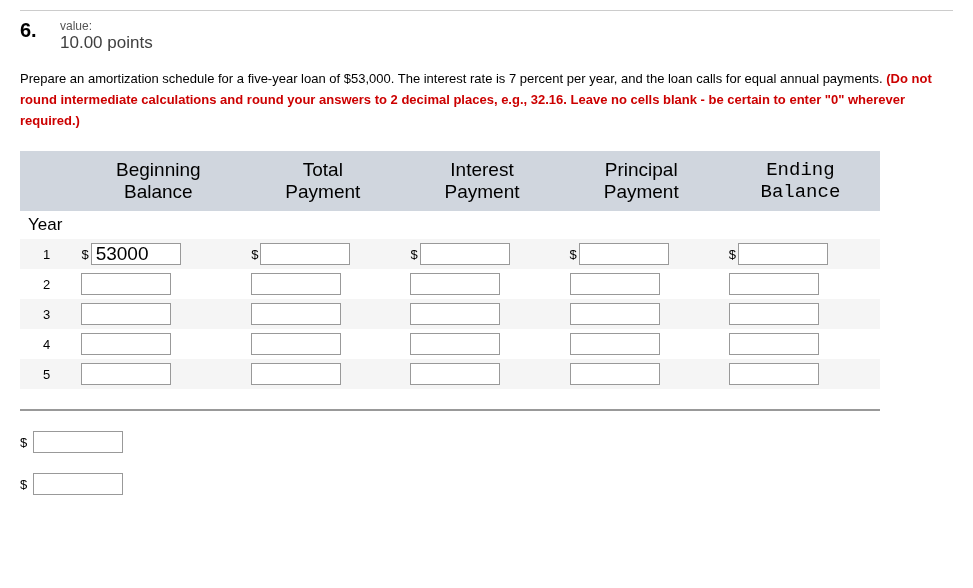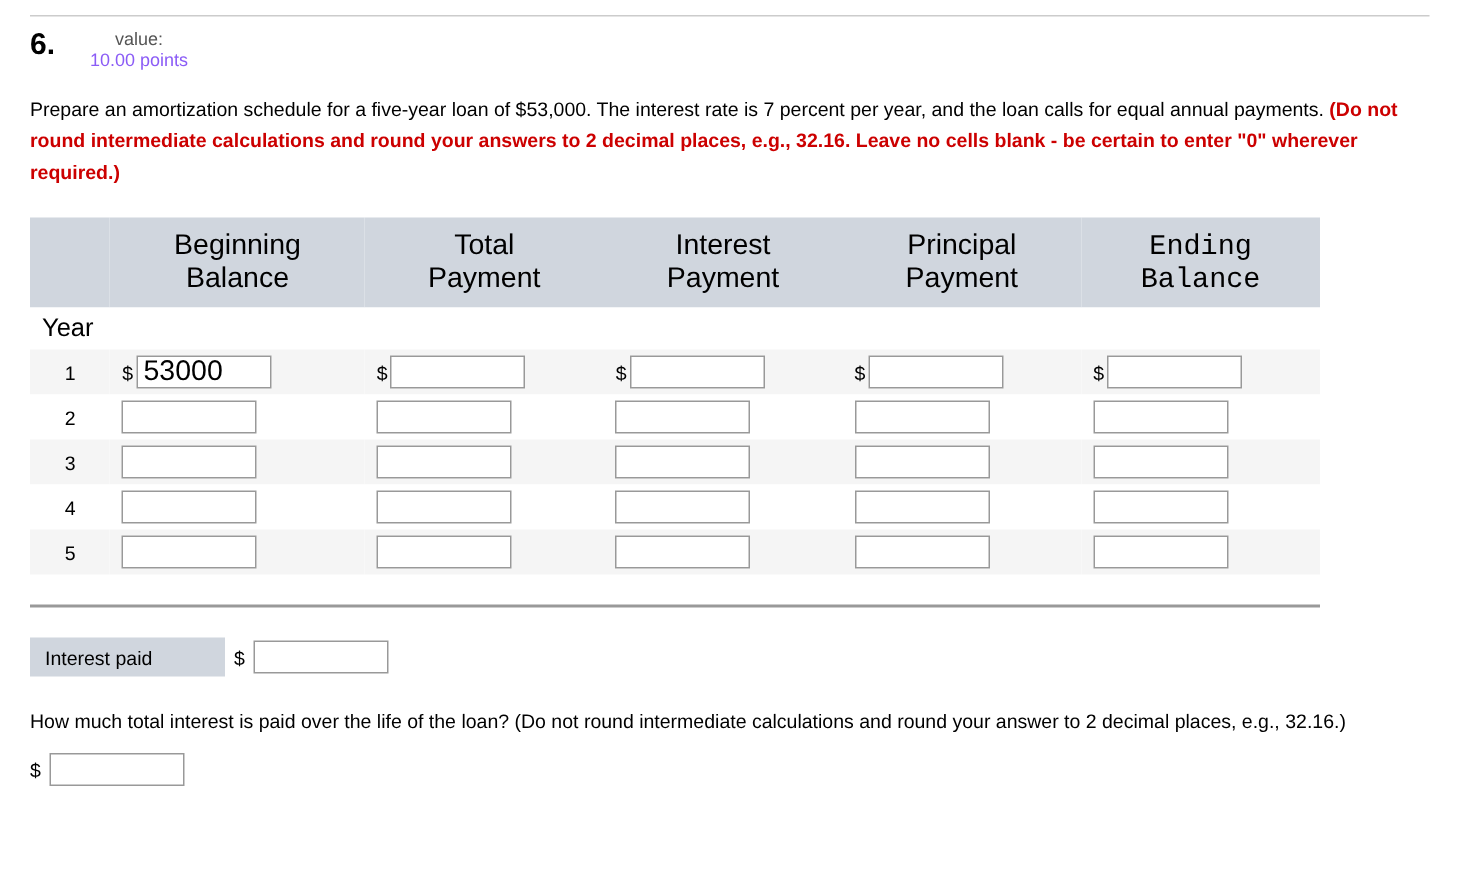--- a/index.html
+++ b/index.html
@@ -19,25 +19,24 @@
       margin-bottom: 16px;
     }
     .question-number {
       font-size: 20px;
       font-weight: bold;
       min-width: 30px;
     }
     .question-meta {
       font-size: 12px;
       color: #555;
-      text-align: center;
     }
     .question-meta .points {
-      font-size: 12px;
-      color: #8b5cf6;
+      font-size: 17px;
+      color: #404040;
     }
     .prompt {
       margin: 0 0 20px 0;
       line-height: 1.6;
     }
     .prompt .bold-red {
       color: #cc0000;
       font-weight: bold;
     }
     table {
@@ -221,27 +220,23 @@
         <td><input type="text" value="" style=""></td>
         <td><input type="text" value="" style=""></td>
       </tr>
     </tbody>
   </table>
   <div class="table-bottom-border"></div>
 </div>
 
 <div class="sub-section">
   <div class="input-row">
-    <div class="label-box">Interest paid</div>
     <span>$</span>
     <input type="text" value="" style="">
   </div>
 </div>
 
 <div class="sub-section">
-  <p>
-    <span>How much total interest is paid over the life of the loan? </span><span class="bold-red">(Do not round intermediate calculations and round your answer to 2 decimal places, e.g., 32.16.)</span>
-  </p>
   <div class="input-row">
     <span>$</span>
     <input type="text" value="" style="">
   </div>
 </div>
 
 </body></html>

